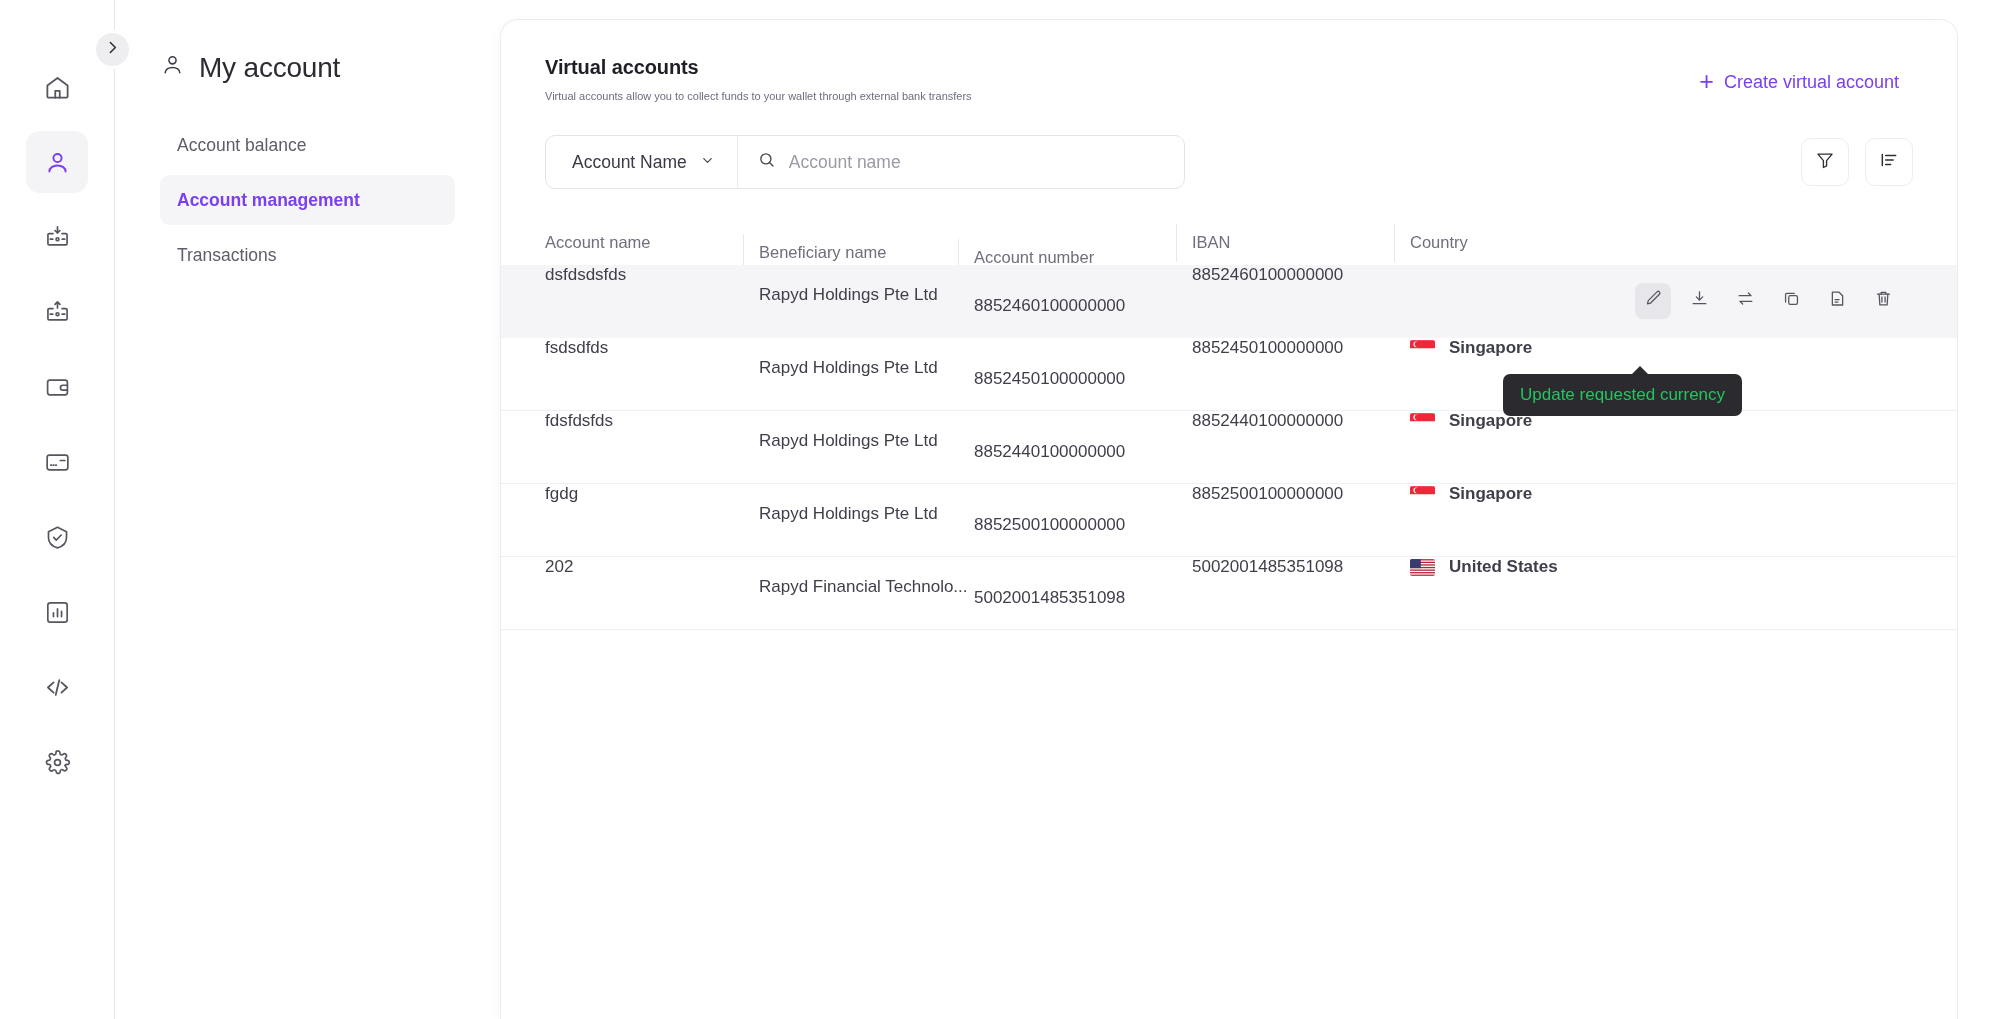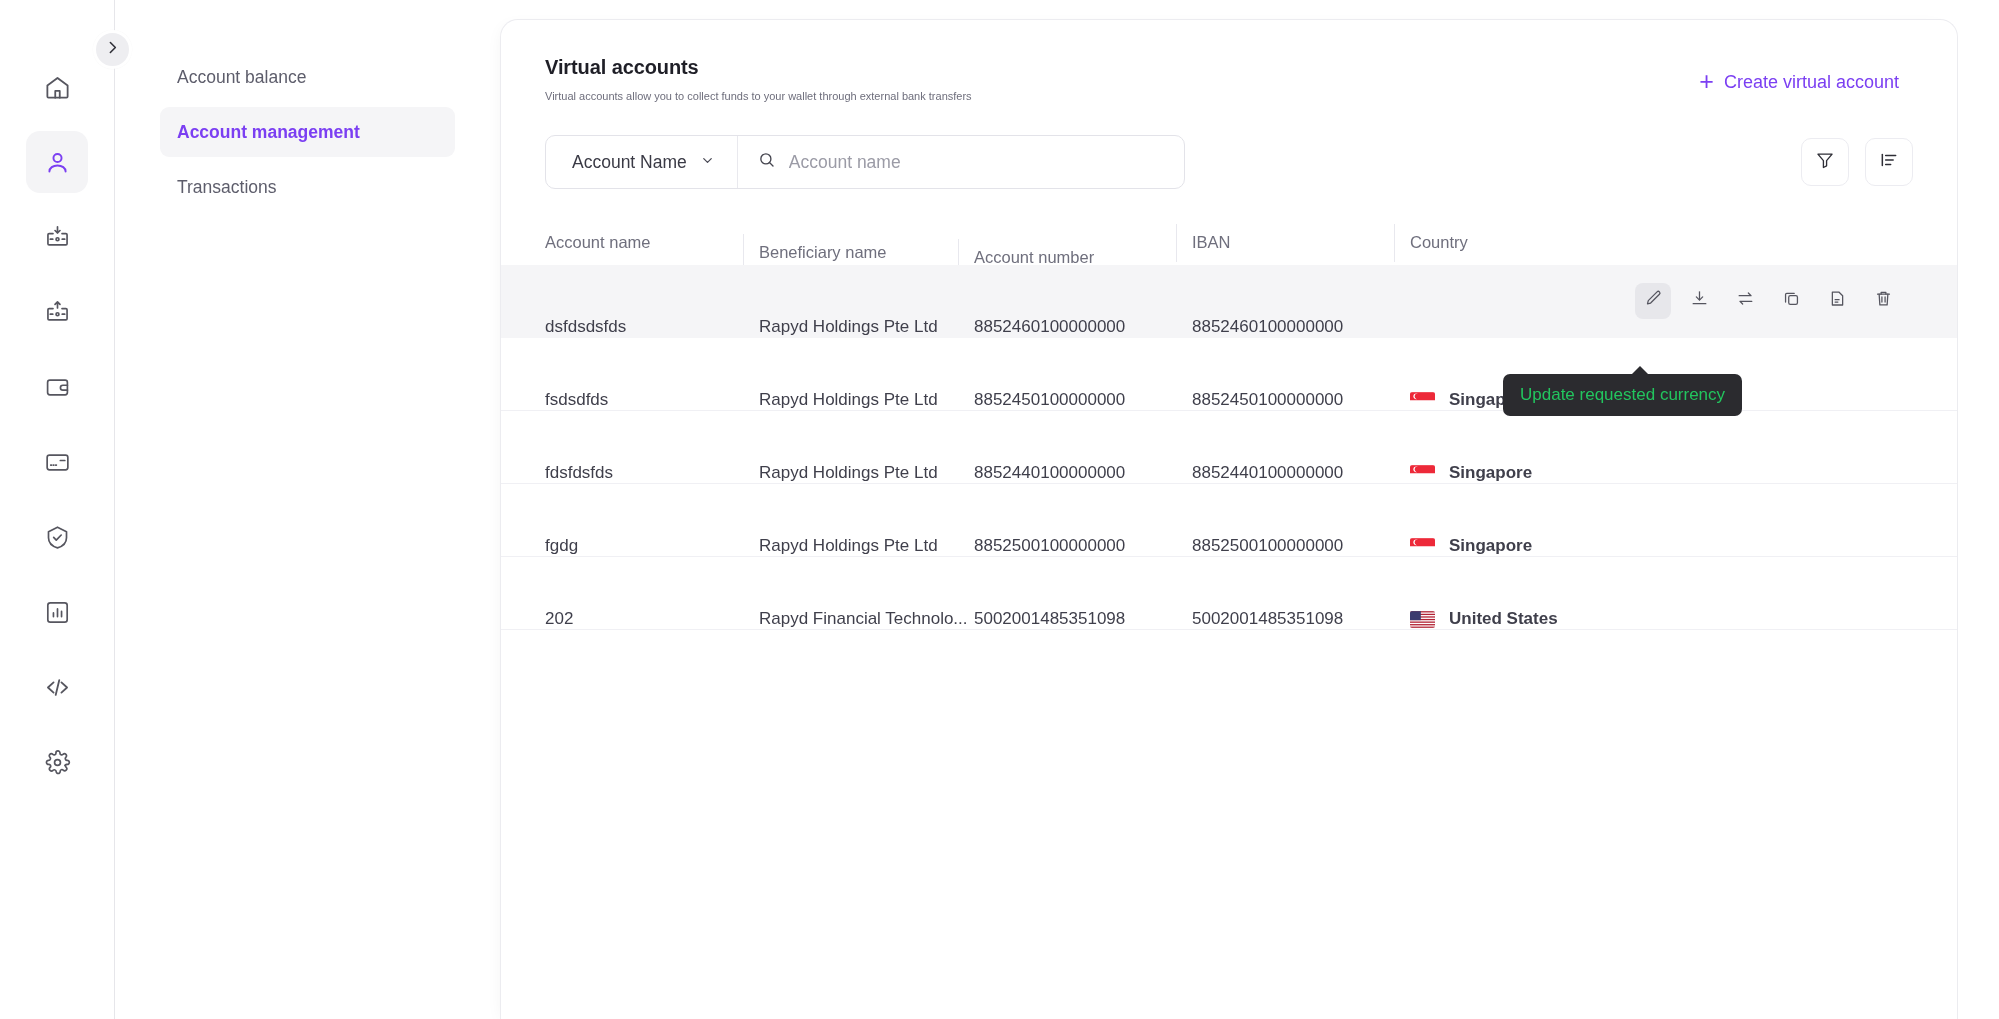--- a/index.html
+++ b/index.html
@@ -116,21 +116,21 @@
   .thead {
     display: flex; align-items: center; height: 46px;
     padding: 0 44px; color: #6f6f7d; font-size: 16.5px;
   }
   .thead .cell { position: relative; }
   .thead .cell + .cell::before {
     content: ""; position: absolute; left: -16px; top: -9px;
     width: 1px; height: 38px; background: #e8e8ee;
   }
   .row {
-    display: flex; align-items: flex-end; height: 73px;
+    display: flex; align-items: flex-start; height: 73px;
     padding: 0 44px; font-size: 17px; color: #3f3f4b;
     border-bottom: 1px solid #f0f0f4; position: relative;
   }
   .row.hovered { background: #f5f5f7; border-bottom: 1px solid transparent; }
   .c-name { width: 214px; }
   .c-benef { width: 215px; margin-top: 20px; }
   .c-acct { width: 218px; margin-top: 31px; }
   .c-iban { width: 218px; }
   .c-country { width: 230px; display: flex; align-items: center; gap: 14px;
                font-weight: 700; color: #3f3f4b; font-size: 17px; }
@@ -270,20 +270,29 @@
 
   <div class="collapse-btn">
     <span>
       <svg width="17" height="17" viewBox="0 0 24 24" fill="none" stroke="#2f2f37" stroke-width="2.2" stroke-linecap="round" stroke-linejoin="round">
         <path d="m9 5 7 7-7 7"></path>
       </svg>
     </span>
   </div>
 
   <div class="subnav">
+    <div class="subnav-title">
+      <span>
+        <svg width="25" height="25" viewBox="0 0 24 24" fill="none" stroke="#3d3d47" stroke-width="1.5" stroke-linecap="round" stroke-linejoin="round">
+          <circle cx="12" cy="8" r="3.4"></circle>
+          <path d="M5 20c0-3.1 3.1-5.2 7-5.2s7 2.1 7 5.2"></path>
+        </svg>
+      </span>
+      <span>My account</span>
+    </div>
 
     <div class="subnav-item">
       <span>Account balance</span>
     </div>
     <div class="subnav-item active">
       <span>Account management</span>
     </div>
     <div class="subnav-item">
       <span>Transactions</span>
     </div>

